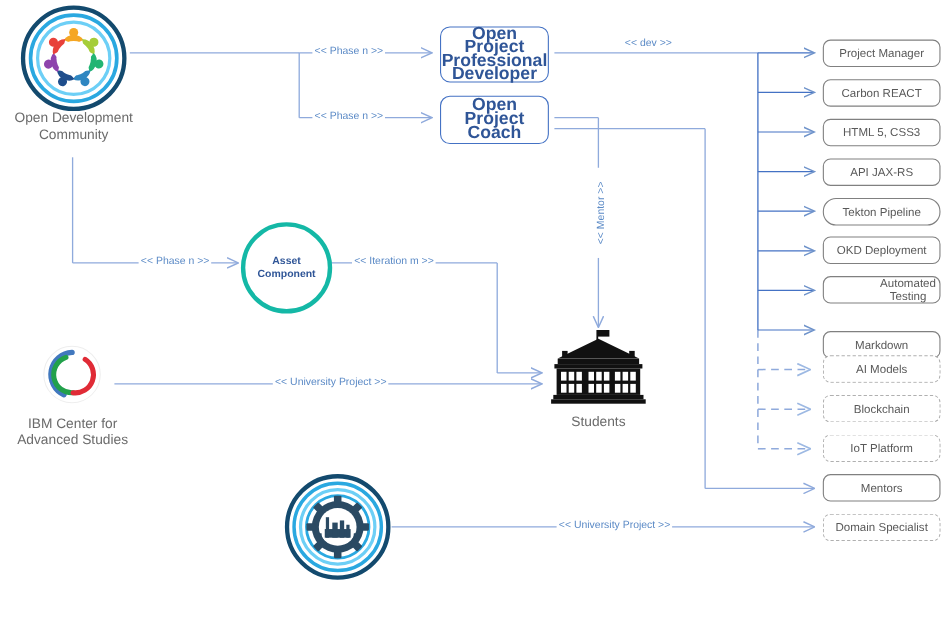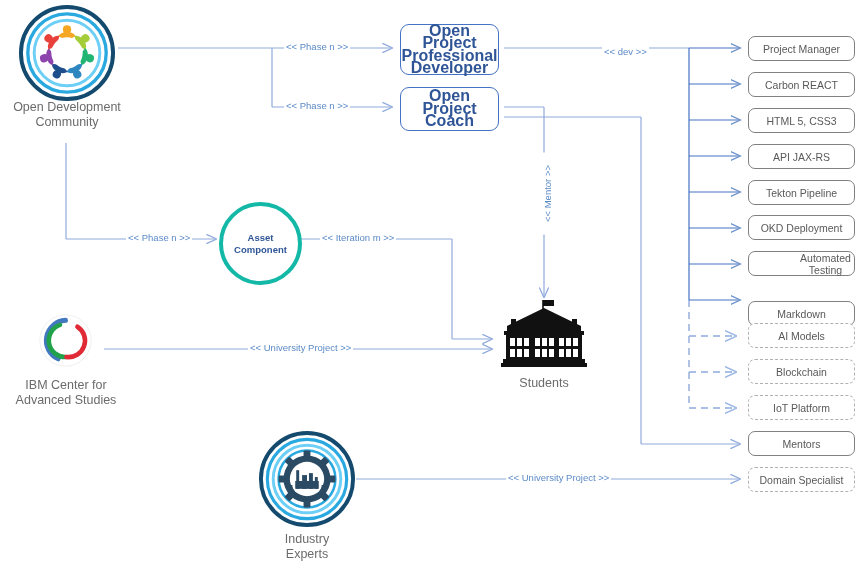--- a/index.html
+++ b/index.html
@@ -208,22 +208,20 @@
       <g fill="#2b4a63">
         <rect x="38" y="52" width="24" height="8"></rect>
         <rect x="39" y="41" width="3" height="19"></rect>
         <rect x="45" y="46" width="5" height="14"></rect>
         <rect x="52" y="44" width="4" height="16"></rect>
         <rect x="58" y="48" width="3" height="12"></rect>
       </g>
       <path d="M34,56 a16,13 0 0 0 32,0" fill="none" stroke="#2b4a63" stroke-width="2"></path>
     </svg>
   </div>
-  <div class="node-label" style="left:240px;top:532px;width:134px;">Industry
-Experts</div>
 
   <div class="logo-wrap" style="left:493px;top:298px;width:102px;height:70px;">
     <svg width="102" height="70" viewBox="0 0 102 70">
       <g fill="#111111">
         <rect x="50" y="2" width="11" height="6"></rect>
         <rect x="49.2" y="2" width="1.6" height="11"></rect>
         <path d="M51,10 L88,28 L14,28 Z"></path>
         <rect x="18" y="21" width="5" height="6"></rect>
         <rect x="79" y="21" width="5" height="6"></rect>
         <rect x="14" y="28" width="74" height="5"></rect>
@@ -265,37 +263,37 @@
 
   <div class="circle-node" style="left:219px;top:202px;width:75px;height:75px;">Asset
 Component</div>
 
   <div class="edge-label" style="left:284px;top:41px;">&lt;&lt; Phase n &gt;&gt;</div>
 
   <div class="edge-label" style="left:284px;top:100px;">&lt;&lt; Phase n &gt;&gt;</div>
 
   <div class="edge-label" style="left:126px;top:232px;">&lt;&lt; Phase n &gt;&gt;</div>
 
-  <div class="edge-label" style="left:566px;top:46px;margin-left:36px;">&lt;&lt; dev &gt;&gt;</div>
+  <div class="edge-label" style="left:566px;top:34px;">&lt;&lt; dev &gt;&gt;</div>
 
   <div class="edge-label" style="left:320px;top:232px;">&lt;&lt; Iteration m &gt;&gt;</div>
 
   <div class="edge-label vert" style="left:506px;top:188px;width:78px;text-align:center;">&lt;&lt; Mentor &gt;&gt;</div>
 
   <div class="edge-label" style="left:248px;top:342px;">&lt;&lt; University Project &gt;&gt;</div>
 
   <div class="edge-label" style="left:506px;top:472px;">&lt;&lt; University Project &gt;&gt;</div>
 
 
   <div id="chips">
       <div class="chip solid" style="top: 36px;">Project Manager</div>
       <div class="chip solid" style="top: 72px;">Carbon REACT</div>
       <div class="chip solid" style="top: 108px;">HTML 5, CSS3</div>
       <div class="chip solid" style="top: 144px;">API JAX-RS</div>
-      <div class="chip solid" style="top: 180px;">Tekton Pipeline</div>
+      <div class="chip solid" style="top: 180px; border-radius: 12px;">Tekton Pipeline</div>
       <div class="chip solid" style="top: 215px;">OKD Deployment</div>
       <div class="chip solid" style="top: 251px; padding-left: 48px;">Automated Testing</div>
       <div class="chip solid" style="top: 301px;">Markdown</div>
       <div class="chip dashed" style="top: 323px;">AI Models</div>
       <div class="chip dashed" style="top: 359px;">Blockchain</div>
       <div class="chip dashed" style="top: 395px;">IoT Platform</div>
       <div class="chip solid" style="top: 431px;">Mentors</div>
       <div class="chip dashed" style="top: 467px;">Domain Specialist</div>
     </div>
 

